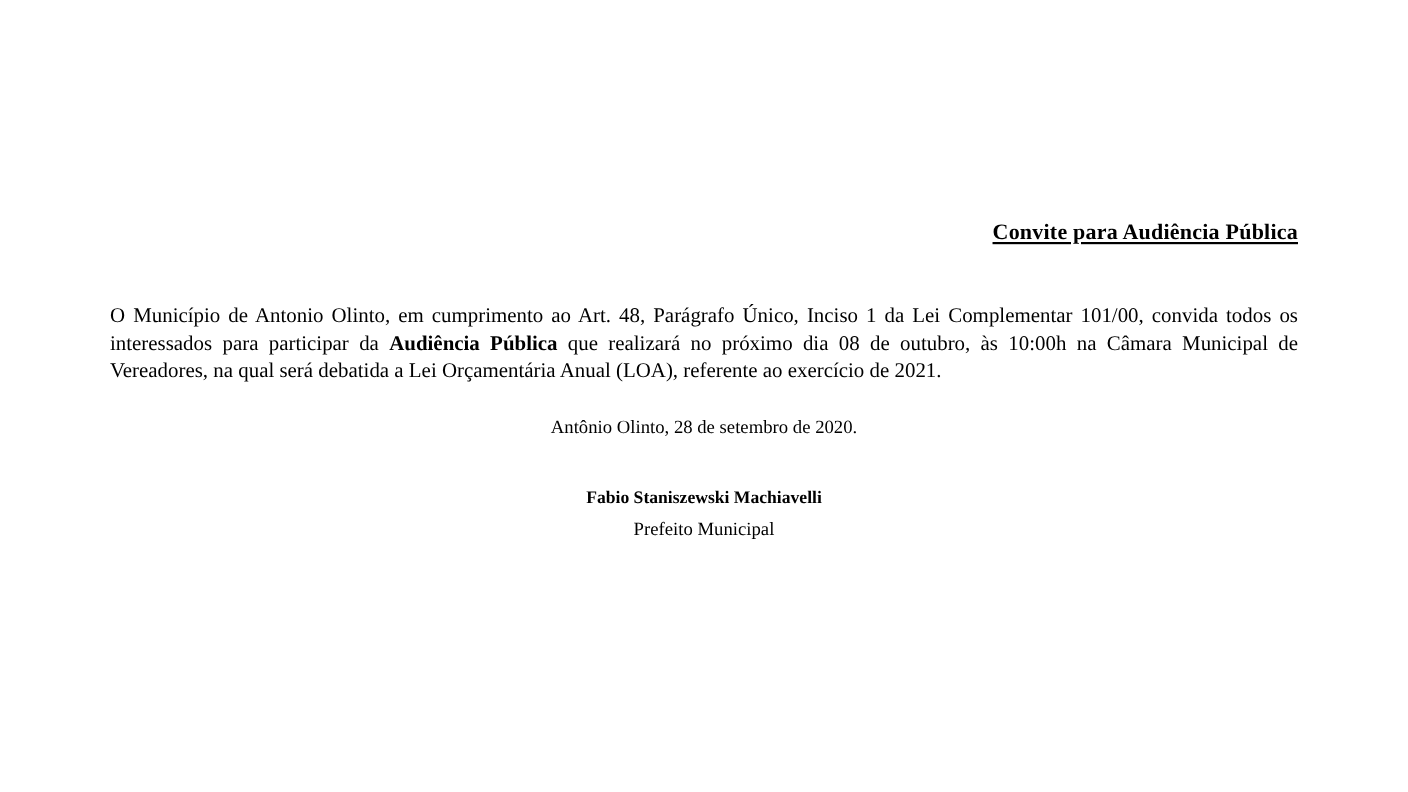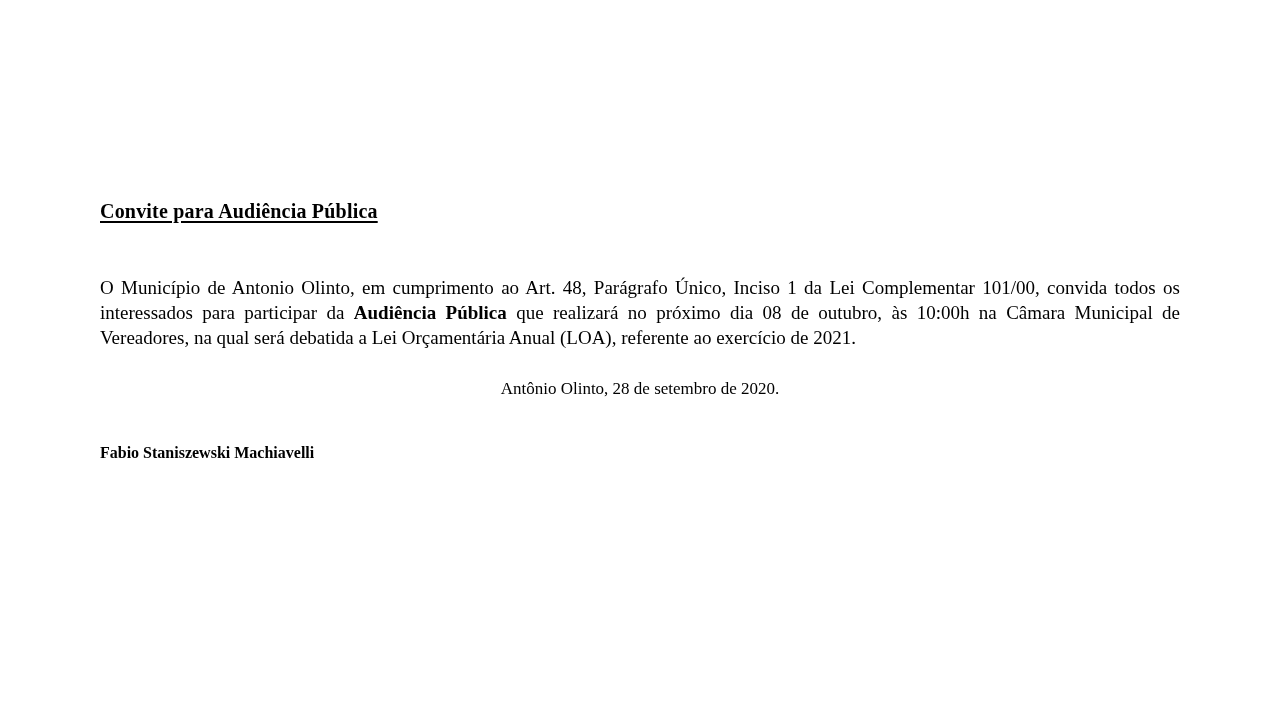--- a/index.html
+++ b/index.html
@@ -20,21 +20,21 @@
     height: 720px;
     background: #ffffff;
   }
   .doc-body {
     position: absolute;
     left: 100px;
     top: 200px;
     width: 1080px;
   }
   .doc-title {
-    text-align: left;
+    text-align: right;
     font-size: 20px;
     font-weight: bold;
     letter-spacing: 0.2px;
     margin: 0 0 52px 0;
   }
   .doc-title span {
     text-decoration: underline;
     text-underline-offset: 3px;
   }
   .doc-paragraph {
@@ -47,21 +47,21 @@
   .doc-paragraph b {
     font-weight: bold;
   }
   .doc-place-date {
     text-align: center;
     font-size: 17px;
     line-height: 25px;
     margin: 0 0 40px 0;
   }
   .signature-block {
-    text-align: left;
+    text-align: center;
   }
   .signature-name {
     font-size: 16px;
     font-weight: bold;
     line-height: 24px;
     margin: 0 0 4px 0;
   }
   .signature-role {
     font-size: 17px;
     line-height: 24px;
@@ -75,16 +75,17 @@
   <div class="doc-body">
 
     <h1 class="doc-title"><span>Convite para Audiência Pública</span></h1>
 
     <p class="doc-paragraph"><span>O Município de Antonio Olinto, em cumprimento ao Art. 48, Parágrafo Único, Inciso 1 da Lei Complementar 101/00, convida todos os interessados para participar da </span><b>Audiência Pública</b><span> que realizará no próximo dia 08 de outubro, às 10:00h na Câmara Municipal de Vereadores, na qual será debatida a Lei Orçamentária Anual (LOA), referente ao exercício de 2021.</span></p>
 
     <p class="doc-place-date">Antônio Olinto, 28 de setembro de 2020.</p>
 
     <div class="signature-block">
       <p class="signature-name">Fabio Staniszewski Machiavelli</p>
+      <p class="signature-role">Prefeito Municipal</p>
     </div>
 
   </div>
 </div>
 
 </body></html>

